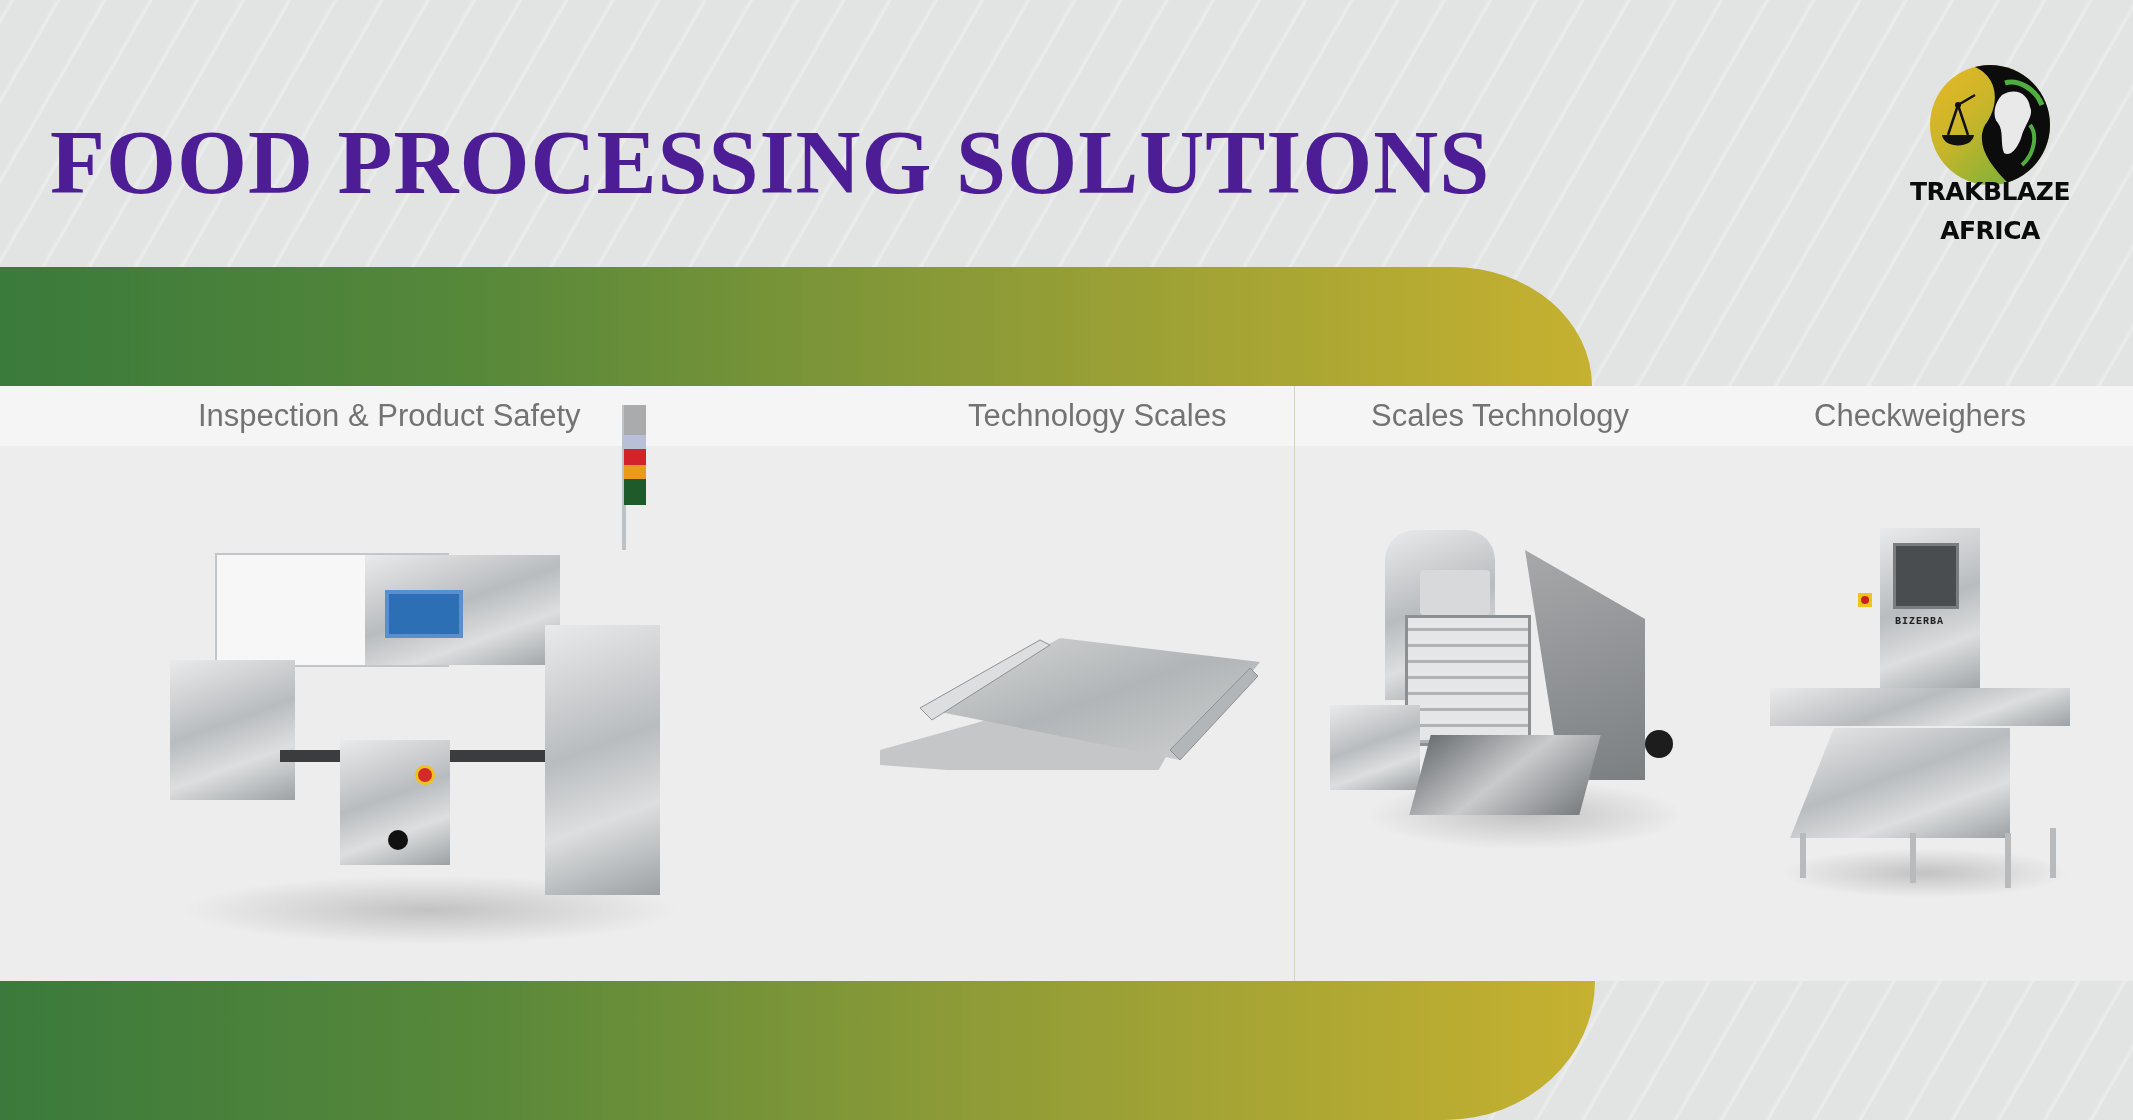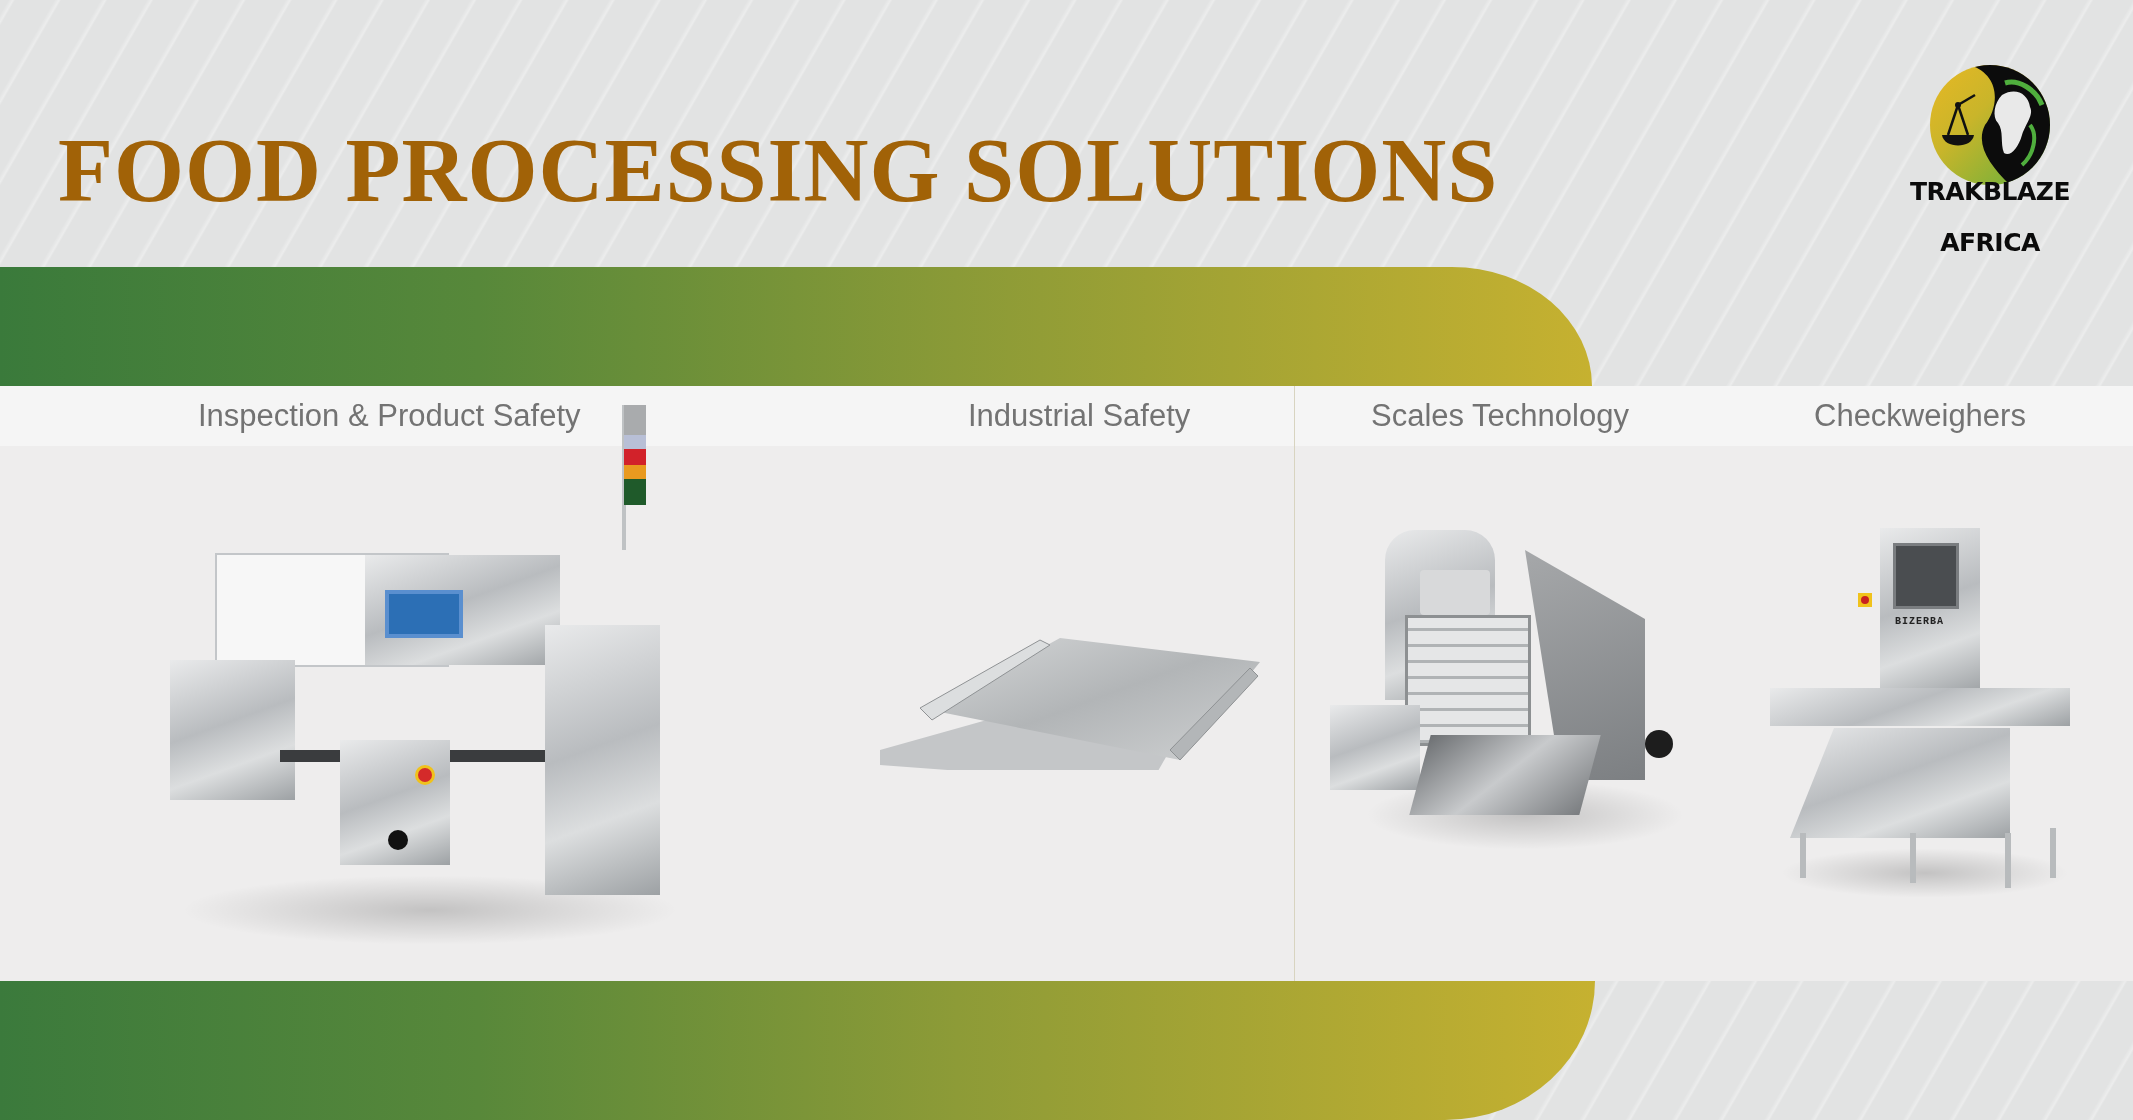--- a/index.html
+++ b/index.html
@@ -1,23 +1,23 @@
 <!DOCTYPE html>
 <html><head>
 <meta charset="utf-8">
 <style>
   html,body{margin:0;padding:0;}
   body{width:2133px;height:1120px;overflow:hidden;position:relative;
     background:#e3e3e3;font-family:"Liberation Sans",sans-serif;}
   .bg-stripes{position:absolute;inset:0;
     background:repeating-linear-gradient(-60deg, rgba(255,255,255,0) 0px, rgba(255,255,255,0) 34px, rgba(255,255,255,0.35) 36px, rgba(255,255,255,0) 40px);
     background-color:#e2e3e3;}
-  .title{position:absolute;left:50px;top:118px;margin:8px;
+  .title{position:absolute;left:50px;top:118px;margin:0;
     font-family:"Liberation Serif","DejaVu Serif",serif;font-weight:bold;
-    font-size:90px;letter-spacing:1px;color:#a16207;line-height:1;}
+    font-size:90px;letter-spacing:1px;color:#4c1d95;line-height:1;}
   .logo{position:absolute;left:1905px;top:62px;width:170px;height:190px;}
   .logo-globe{position:absolute;left:25px;top:3px;width:120px;height:120px;border-radius:50%;
     background:linear-gradient(135deg,#e8b824 0%,#c9b52a 40%,#5faf3e 100%);overflow:hidden;}
   .logo-text{position:absolute;left:0;width:170px;text-align:center;
     font-family:"DejaVu Sans",sans-serif;font-weight:bold;font-size:25px;line-height:24px;
     color:#0b0b0b;letter-spacing:-0.5px;}
   .band-top{position:absolute;left:0;top:267px;width:1592px;height:119px;
     background:linear-gradient(90deg,#3a7a3b 0%,#57883a 30%,#8a9a37 60%,#c6b130 100%);
     border-top-right-radius:140px 119px;}
   .label-bar{position:absolute;left:0;top:386px;width:2133px;height:60px;background:#f5f5f5;}
@@ -47,30 +47,30 @@
       <path d="M72 30 C85 22 98 28 100 42 C104 50 96 58 92 70 C88 84 80 92 74 88 C70 78 74 66 68 58 C62 52 64 38 72 30 Z" fill="#e9e9e9"></path>
       <path d="M75 18 C88 14 106 24 112 40" stroke="#4fae3d" stroke-width="5" fill="none"></path>
       <path d="M100 60 C108 70 104 90 92 100" stroke="#4fae3d" stroke-width="4" fill="none"></path>
       <circle cx="28" cy="40" r="3" fill="#111"></circle>
       <path d="M28 40 L18 70 M28 40 L38 70" stroke="#111" stroke-width="2.5"></path>
       <path d="M12 70 L44 70 C42 84 14 84 12 70 Z" fill="#111"></path>
       <path d="M28 40 L45 30" stroke="#111" stroke-width="2.5"></path>
     </svg>
   </div>
   <div class="logo-text" style="top:118px;">TRAKBLAZE</div>
-  <div class="logo-text" style="top:169px;">AFRICA</div>
+  <div class="logo-text" style="top:157px;">AFRICA</div>
 </div>
 
 <div class="band-top"></div>
 
 <div class="content"></div>
 <div class="label-bar"></div>
 
 <div class="label" style="left:198px;">Inspection &amp; Product Safety</div>
-<div class="label" style="left:968px;">Industrial Safety</div>
+<div class="label" style="left:968px;">Technology Scales</div>
 <div class="label" style="left:1371px;">Scales Technology</div>
 <div class="label" style="left:1814px;">Checkweighers</div>
 
 <div class="divider"></div>
 
 <div class="product" style="left:160px;top:405px;width:520px;height:545px;">
   <div class="shadow" style="left:20px;top:470px;width:500px;height:70px;"></div>
 
   <div style="position:absolute;left:462px;top:0;width:4px;height:145px;background:#bfc2c4;"></div>
   <div style="position:absolute;left:464px;top:0;width:22px;height:110px;">

